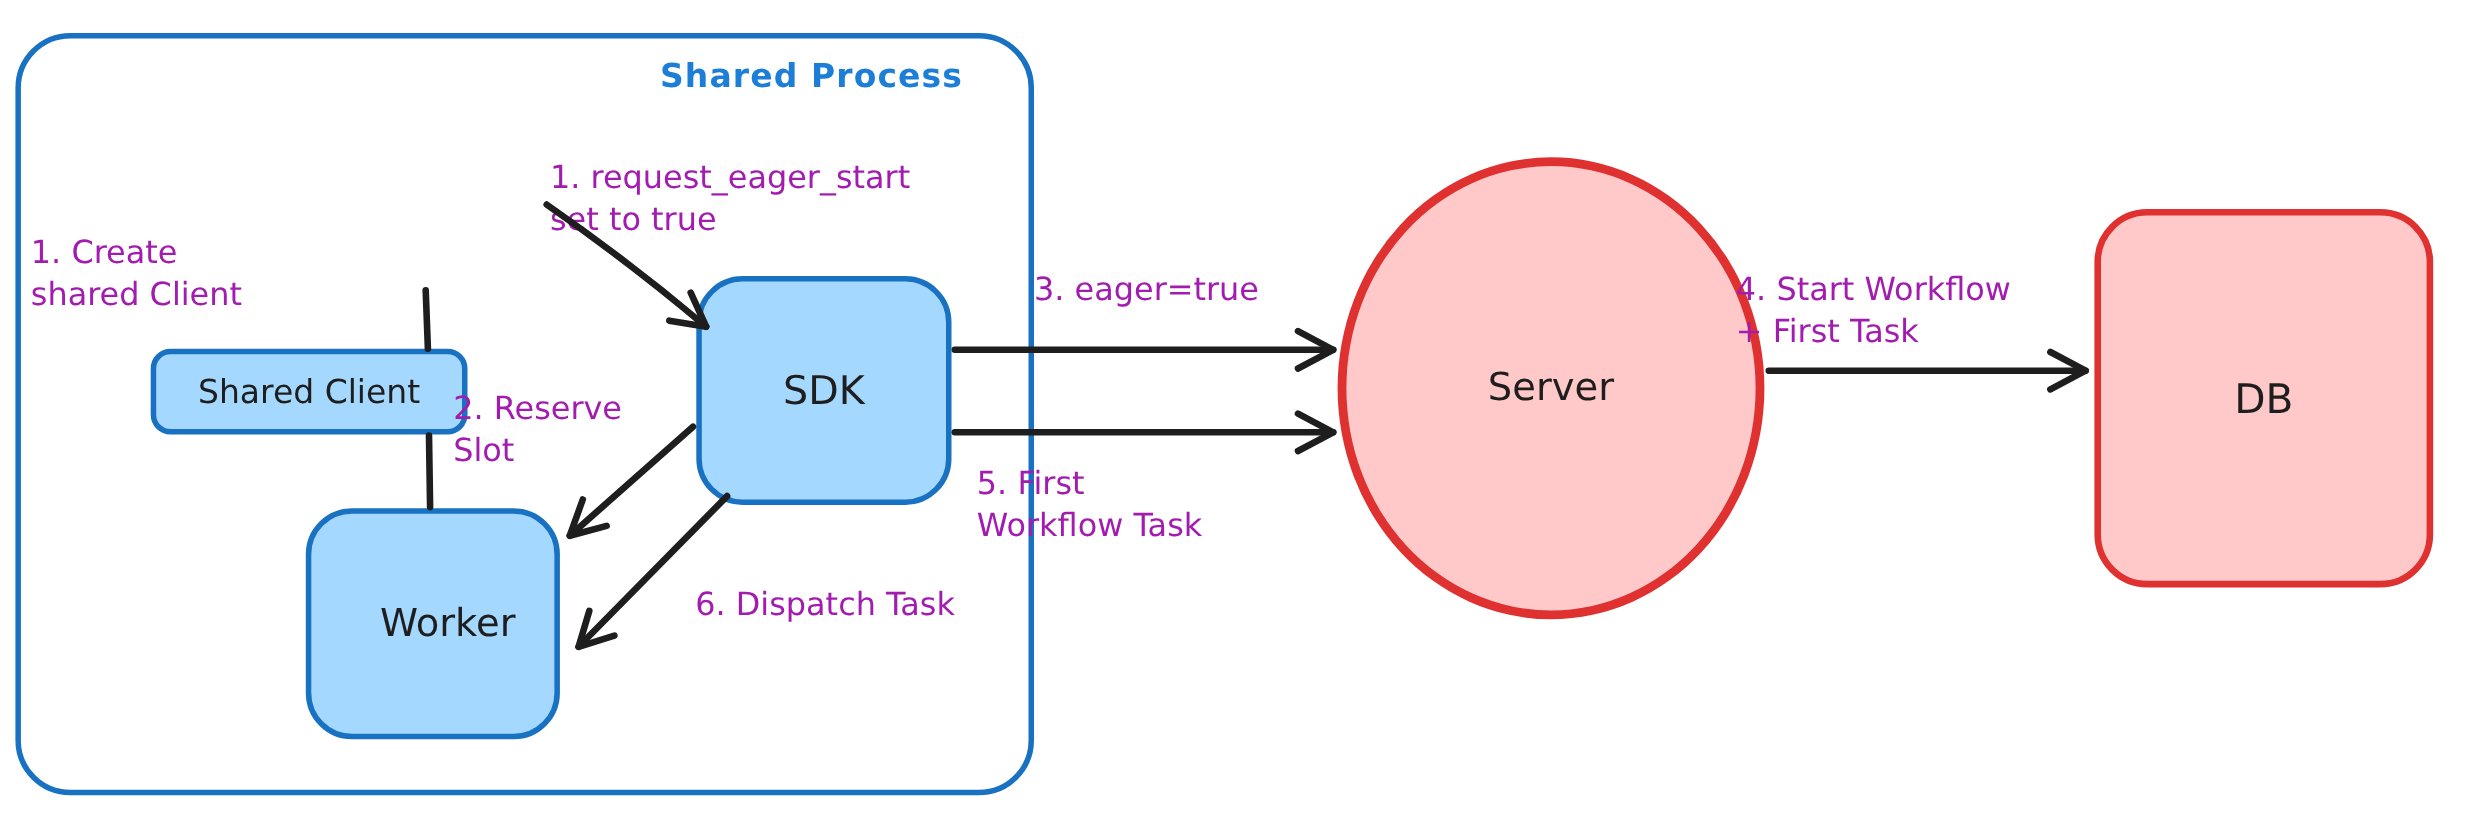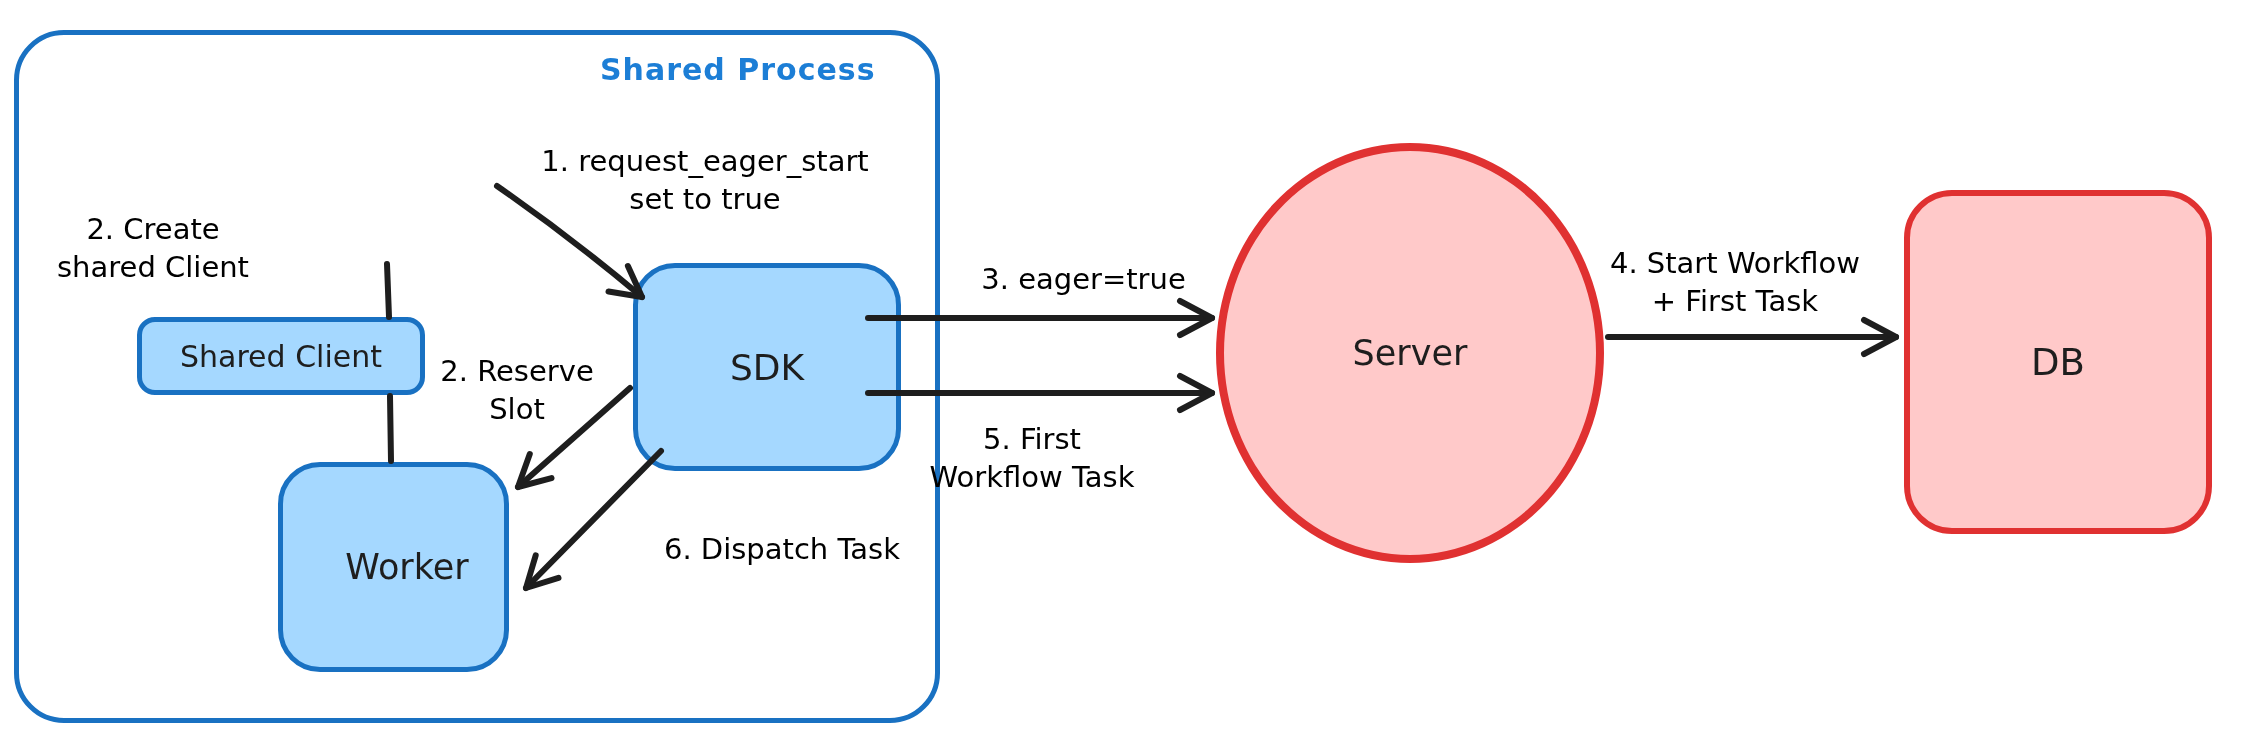--- a/index.html
+++ b/index.html
@@ -41,48 +41,48 @@
     align-items: center;
     justify-content: center;
     background: #a5d8ff;
     border: 5px solid #1971c2;
     color: #1e1e1e;
     text-align: center;
   }
   .node-starter { left: 265px; top: 60px;  width: 232px; height: 202px; border-radius: 42px; font-size: 35px; }
   .node-shared-client { left: 137px; top: 317px; width: 288px; height: 78px; border-radius: 18px; font-size: 30px; }
   .node-worker  { left: 278px; top: 462px; width: 231px; height: 210px; border-radius: 42px; font-size: 35px; padding-left: 27px; }
-  .node-sdk     { left: 633px; top: 251px; width: 268px; height: 208px; border-radius: 42px; font-size: 36px; margin-top: 12px; }
+  .node-sdk     { left: 633px; top: 251px; width: 232px; height: 208px; border-radius: 42px; font-size: 36px; }
   .node-server  {
     left: 1216px; top: 143px; width: 388px; height: 420px;
     border-radius: 50%;
     background: #ffc9c9;
     border: 8px solid #e03131;
     font-size: 35px;
   }
   .node-db {
     left: 1904px; top: 190px; width: 308px; height: 344px;
     border-radius: 48px;
     background: #ffc9c9;
     border: 6px solid #e03131;
     font-size: 37px;
   }
 
   .note {
-    text-align: center;
+    text-align: left;
     white-space: pre-line;
     font-size: 29px;
     line-height: 1.32;
-    color: #000000;
+    color: #a21caf;
   }
   .note-create    { left: 28px;   top: 210px; width: 250px; }
   .note-request   { left: 500px;  top: 142px; width: 410px; }
   .note-reserve   { left: 412px;  top: 352px; width: 210px; }
   .note-dispatch  { left: 632px;  top: 530px; width: 300px; }
-  .note-eager     { left: 940px;  top: 260px; width: 260px; padding-left: 27px; }
+  .note-eager     { left: 940px;  top: 244px; width: 260px; }
   .note-first     { left: 888px;  top: 420px; width: 288px; }
   .note-start-wf  { left: 1578px; top: 244px; width: 314px; }
 
   .arrows-layer {
     left: 0; top: 0;
     width: 2248px;
     height: 754px;
     pointer-events: none;
   }
   .arrows-layer path {
@@ -111,21 +111,21 @@
     <span>SDK</span>
   </div>
 
   <div class="abs node node-db">
     <span>DB</span>
   </div>
   <div class="abs node node-server">
     <span>Server</span>
   </div>
 
-  <div class="abs note note-create">2. Create
+  <div class="abs note note-create">1. Create
 shared Client</div>
   <div class="abs note note-request">1. request_eager_start
 set to true</div>
   <div class="abs note note-reserve">2. Reserve
 Slot</div>
   <div class="abs note note-dispatch">6. Dispatch Task</div>
   <div class="abs note note-eager">3. eager=true</div>
   <div class="abs note note-first">5. First
 Workflow Task</div>
   <div class="abs note note-start-wf">4. Start Workflow

